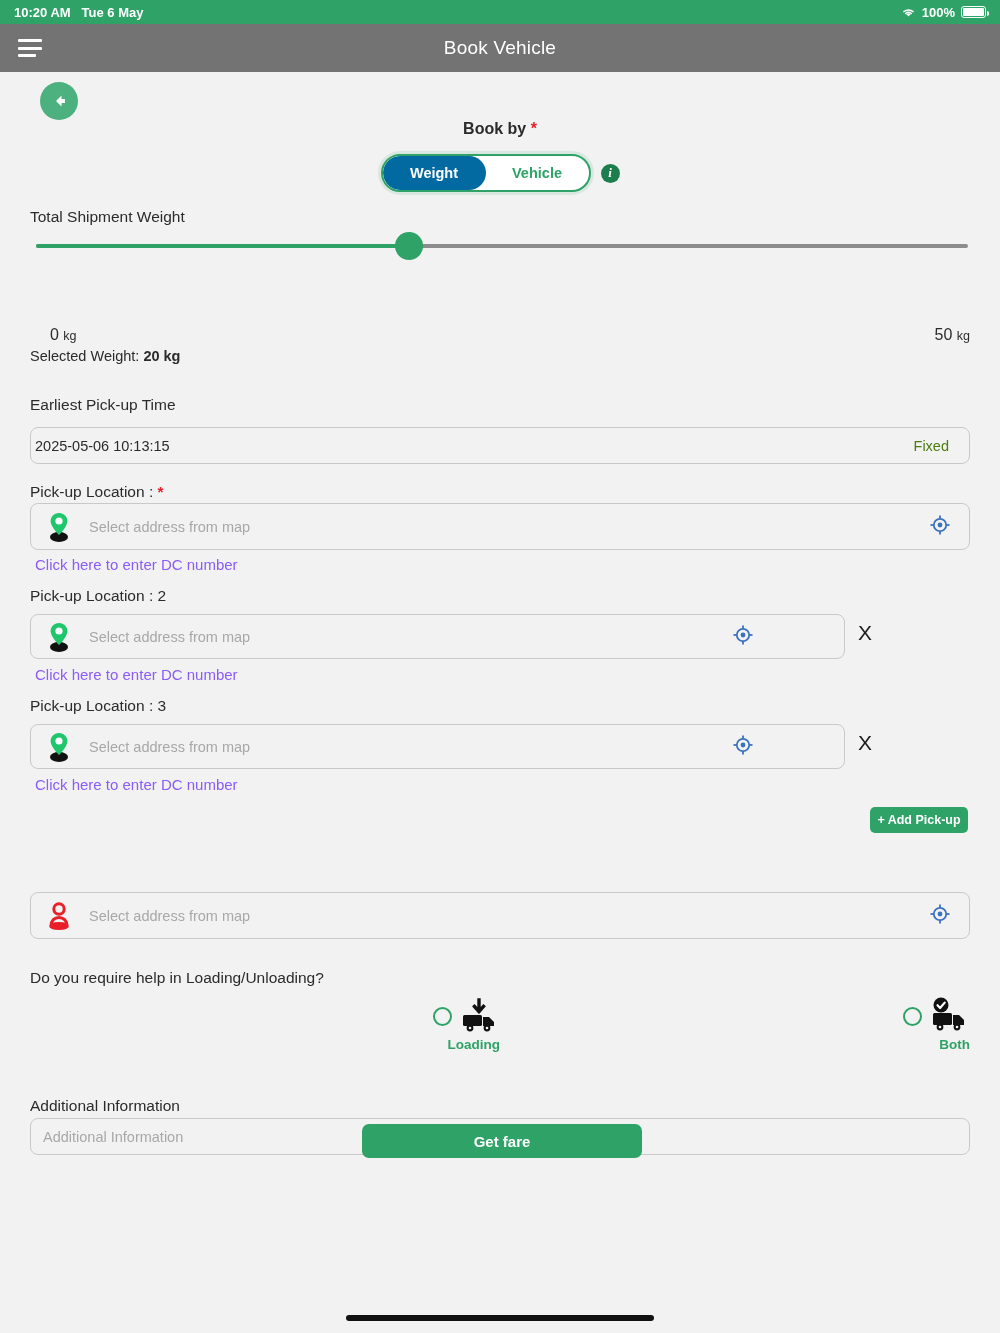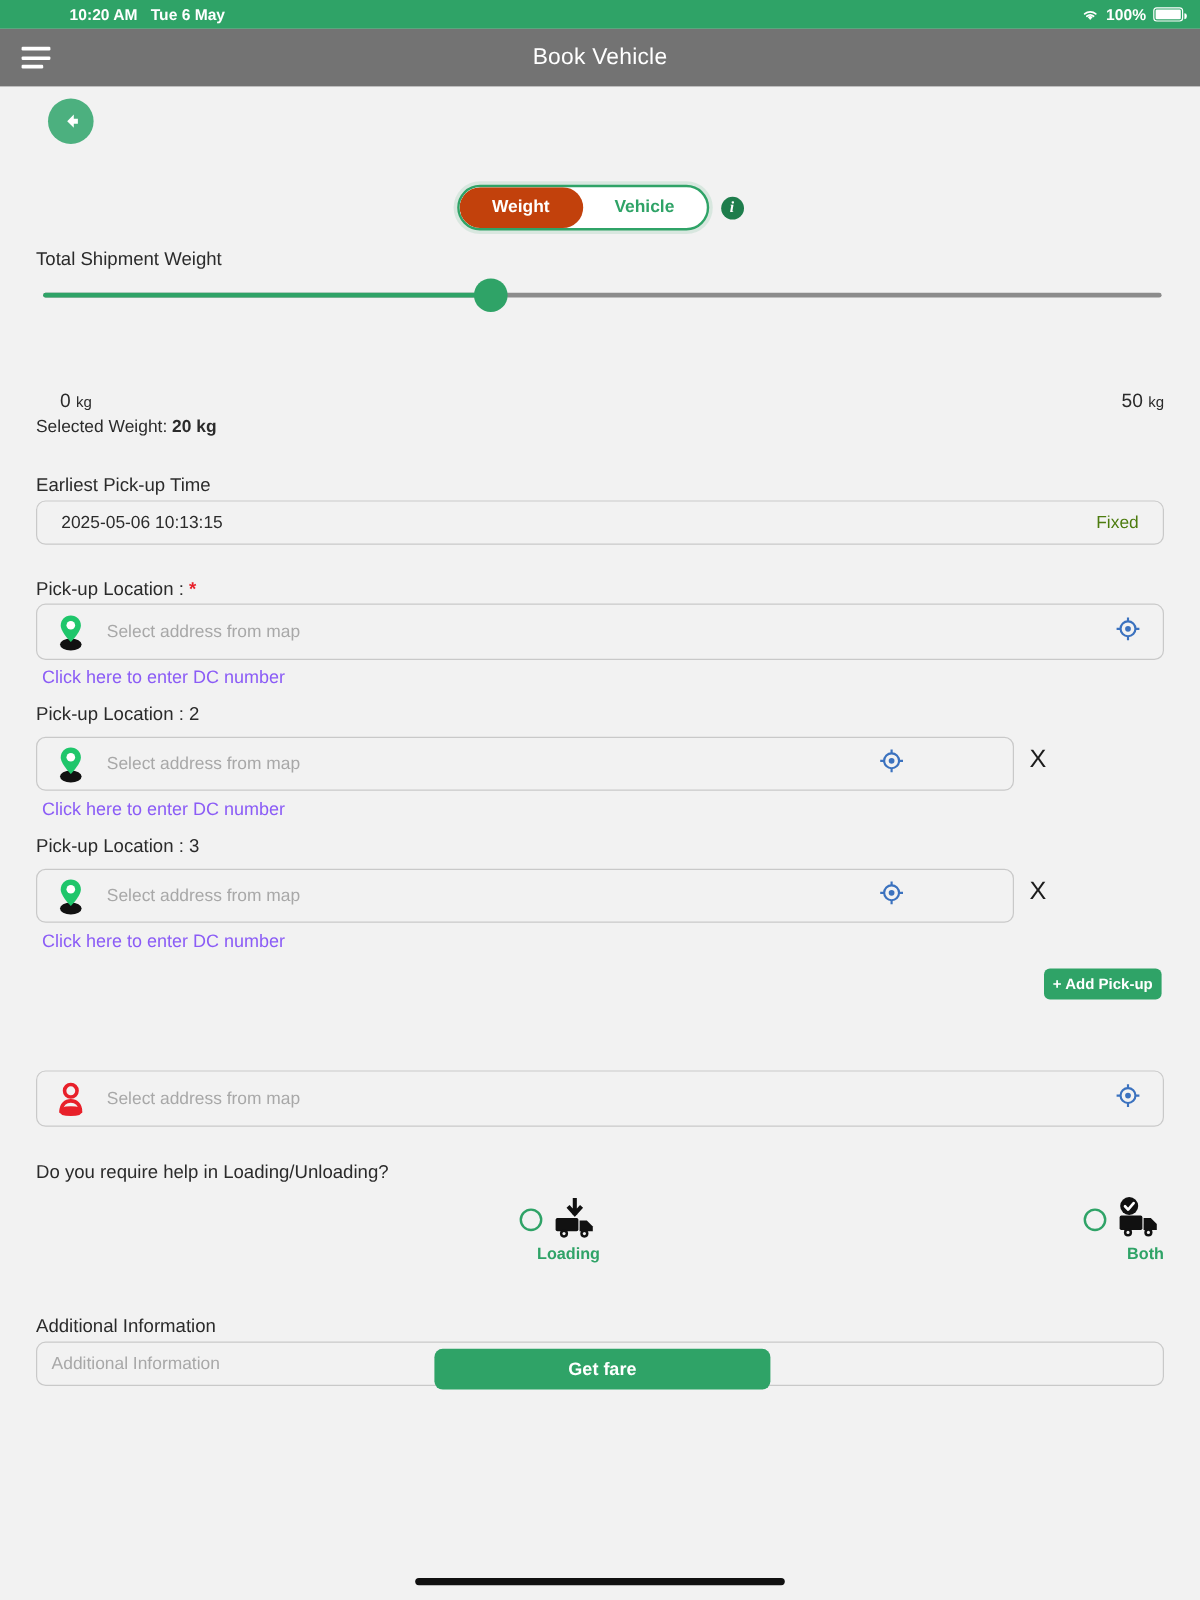--- a/index.html
+++ b/index.html
@@ -11,21 +11,21 @@
   }
   .screen { position: relative; width: 1000px; height: 1333px; background: #f2f2f2; }
 
   
   .statusbar {
     position: absolute; top: 0; left: 0; width: 1000px; height: 24px;
     background: #2fa367; color: #fff;
     display: flex; align-items: center; justify-content: space-between;
     padding: 0 14px; font-size: 13px; font-weight: 600;
   }
-  .sb-left { display: flex; align-items: center; gap: 11px; margin-left: 44px; }
+  .sb-left { display: flex; align-items: center; gap: 11px; }
   .sb-right { display: flex; align-items: center; gap: 6px; }
   .wifi-ico { display: inline-block; width: 15px; height: 12px; }
   .batt {
     display: inline-block; width: 25px; height: 12px;
     border: 1.5px solid #fff; border-radius: 3px; position: relative;
   }
   .batt::before {
     content: ""; position: absolute; left: 1px; top: 1px; bottom: 1px; right: 1px;
     background: #fff; border-radius: 1px;
   }
@@ -77,21 +77,21 @@
   .toggle {
     display: flex; width: 210px; height: 38px; border-radius: 19px;
     border: 2px solid #2fa367; background: #fff; overflow: hidden;
     box-shadow: 0 0 0 3px rgba(47,163,103,.13);
   }
   .toggle-opt {
     flex: 1; display: flex; align-items: center; justify-content: center;
     font-size: 14.5px; font-weight: 700; cursor: pointer; color: #2fa367;
     border-radius: 19px;
   }
-  .toggle-opt.active { background: #c2410c; color: #fff; text-align: right; }
+  .toggle-opt.active { background: #0369a1; color: #fff; text-align: right; }
   .info-ico {
     width: 19px; height: 19px; border-radius: 50%; background: #1e7d4c;
     color: #fff; font-size: 13px; font-weight: 700; font-style: italic;
     display: flex; align-items: center; justify-content: center;
     font-family: "Liberation Serif", serif; cursor: pointer;
   }
 
   
   .sec-label {
     font-size: 15.5px; color: #2b2b2b; font-weight: 400;
@@ -119,21 +119,21 @@
   .selected-weight b { font-weight: 700; }
   .input-box {
     background: #f2f2f2; border: 1px solid #c9c9c9; border-radius: 8px;
     display: flex; align-items: center; position: relative;
   }
   .input-placeholder { color: #a8a8a8; font-size: 14.5px; }
   .input-value { color: #2b2b2b; font-size: 14.5px; }
   .fixed-tag { color: #4d7c0f; font-size: 14.5px; position: absolute; right: 20px; }
 
   .time-label { position: absolute; left: 30px; top: 324px; }
-  .time-box { position: absolute; left: 30px; top: 345px; width: 940px; height: 37px; padding-left: 20px; }
+  .time-box { position: absolute; left: 30px; top: 355px; width: 940px; height: 37px; padding-left: 4px; }
 
   
   .pin-green {
     width: 28px; height: 32px; position: relative; flex: 0 0 auto;
   }
   .pin-drop {
     width: 28px; height: 32px; position: relative; flex: 0 0 auto;
   }
   .gps-ico { position: absolute; cursor: pointer; }
 
@@ -229,20 +229,23 @@
   <div class="content">
 
     <div class="back-btn">
       <span>
         <svg width="20" height="20" viewBox="0 0 20 20">
           <path d="M12.5 4.5 L7 10 l5.5 5.5 v-3.4 h3.4 v-4.2 h-3.4 Z" fill="#fff"></path>
         </svg>
       </span>
     </div>
 
+    <div class="bookby-label">
+      <span>Book by </span><span class="req">*</span>
+    </div>
 
     <div class="toggle-wrap">
       <div class="toggle">
         <div class="toggle-opt active">Weight</div>
         <div class="toggle-opt">Vehicle</div>
       </div>
       <div class="info-ico">i</div>
     </div>
 
     <div class="sec-label slider-label">Total Shipment Weight</div>

